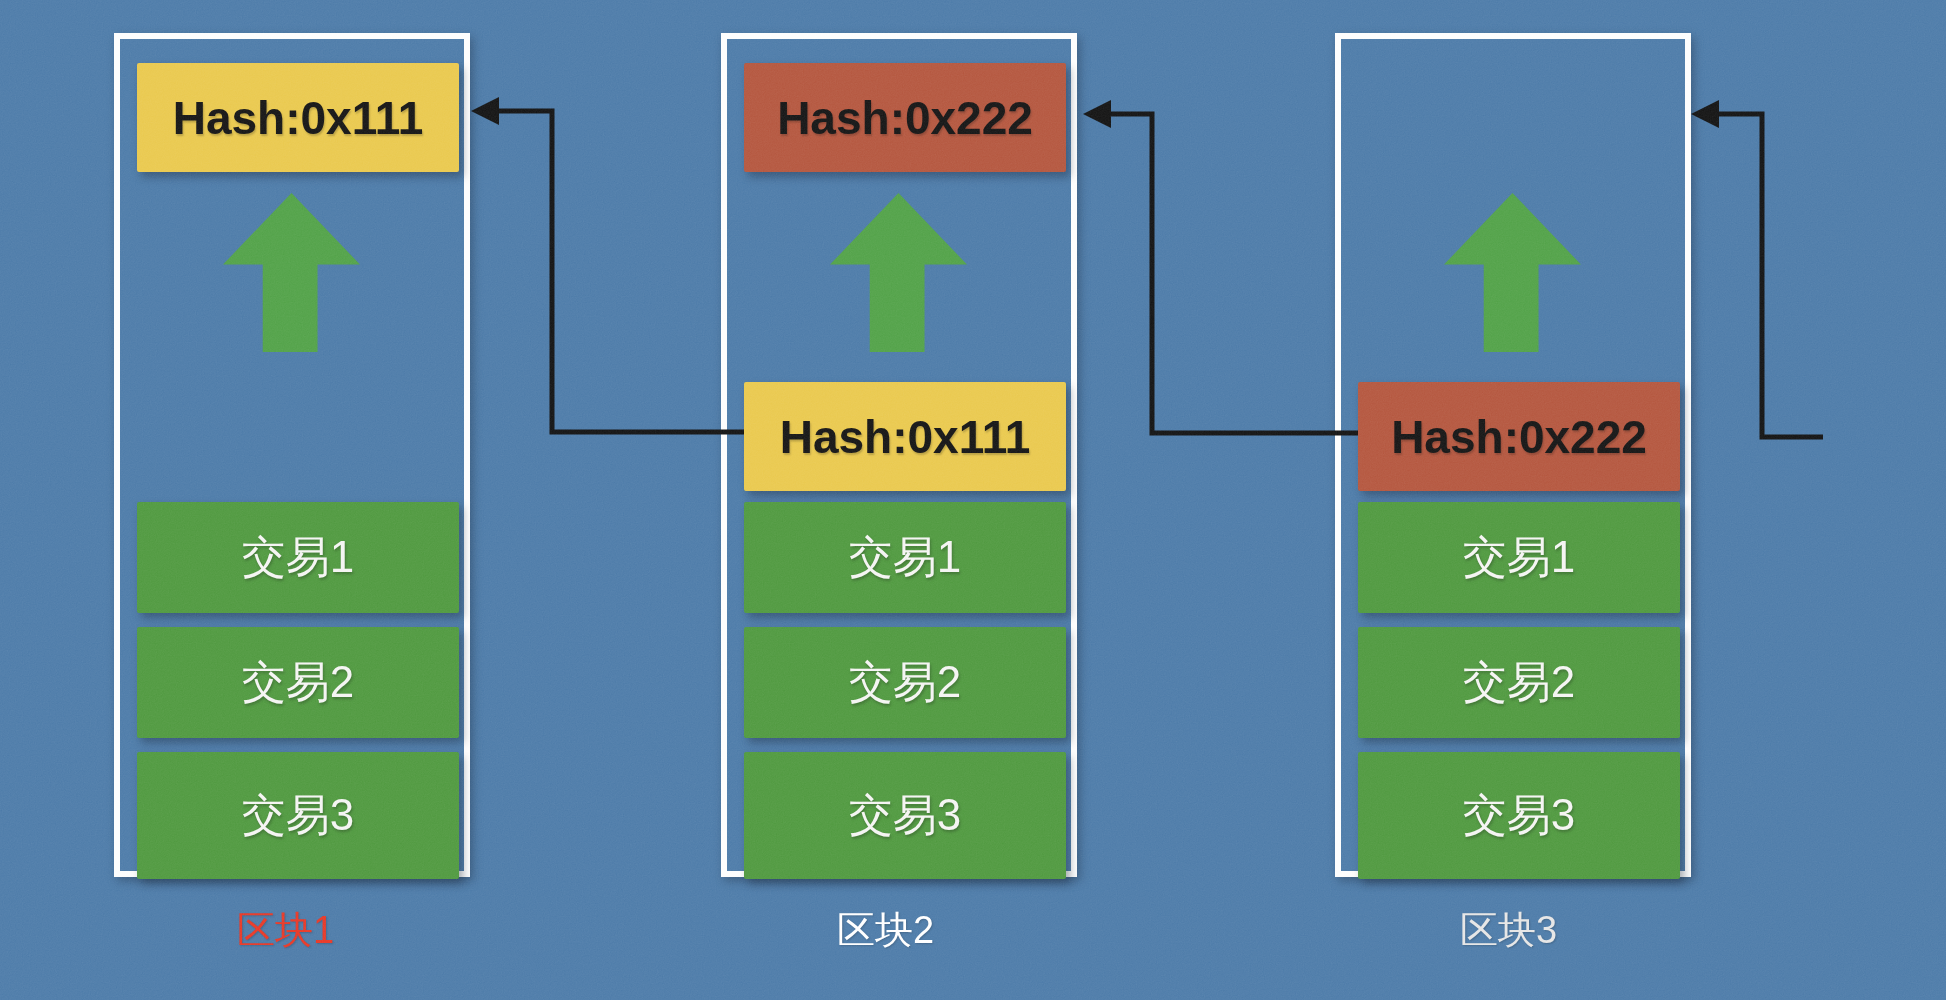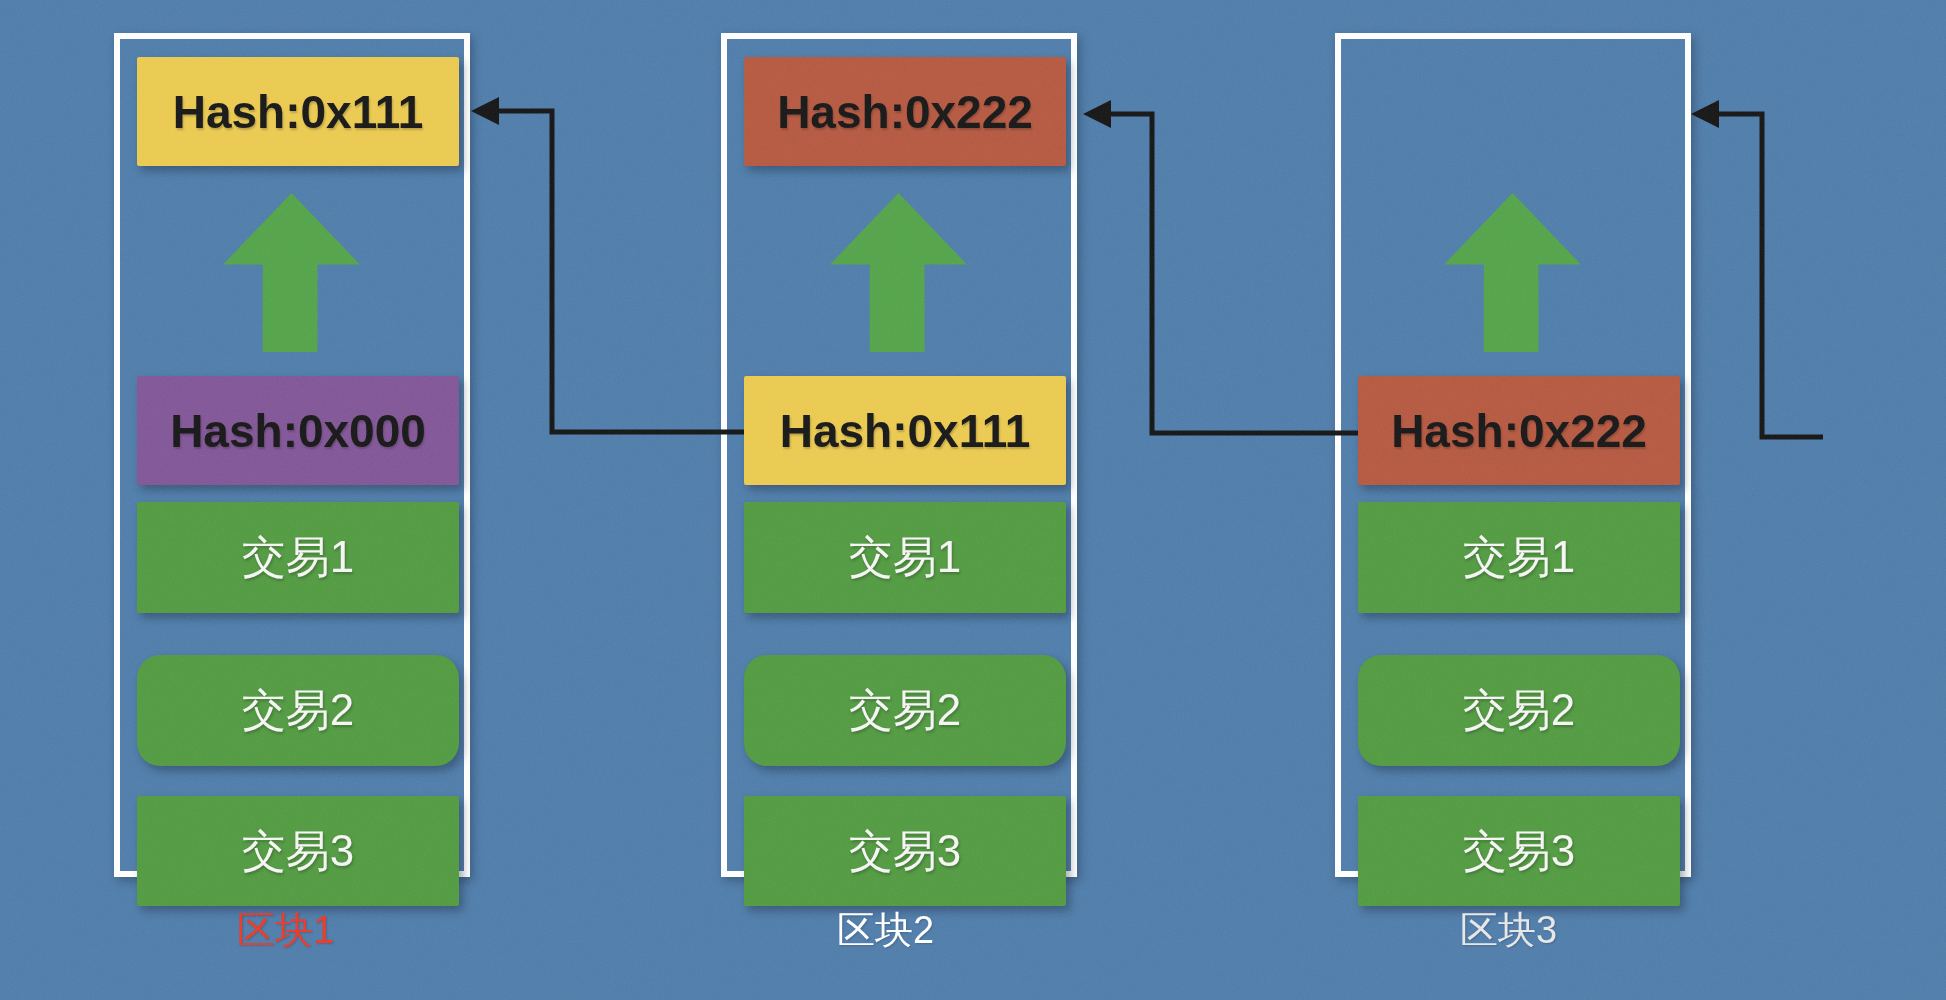--- a/index.html
+++ b/index.html
@@ -34,33 +34,34 @@
     justify-content: center;
     box-shadow: 4px 5px 8px rgba(10,20,40,.38);
   }
   .hash-box {
     height: 109px;
     font-size: 46px;
     font-weight: bold;
     color: #0d0d0d;
     letter-spacing: 0px;
     text-shadow: 1px 2px 2px rgba(0,0,0,.22);
+    margin-top: 6px;
   }
   .current-hash { top: 18px; }
   .prev-hash    { top: 337px; }
   .tx {
     height: 111px;
     font-size: 44px;
     font-weight: 400;
     color: #f4f4f2;
     text-shadow: 1px 2px 3px rgba(0,0,0,.28);
   }
   .tx1 { top: 463px; }
-  .tx2 { top: 616px; border-radius: 23px; }
-  .tx3 { top: 713px; height: 110px; margin-top: 44px; }
+  .tx2 { top: 588px; }
+  .tx3 { top: 713px; height: 127px; }
 
   .up-arrow {
     position: absolute;
     top: 154px;
     left: 103px;
     width: 137px;
     height: 159px;
     clip-path: polygon(50% 0%, 100% 45%, 69% 45%, 69% 100%, 29% 100%, 29% 45%, 0% 45%);
     filter: drop-shadow(3px 4px 3px rgba(10,20,40,.35));
   }
@@ -99,21 +100,20 @@
   }
 </style>
 </head>
 <body>
 
 <div id="canvas">
 
   <div class="block-panel" id="block-1">
     <div class="box hash-box current-hash" style="background-color: rgb(233, 199, 72);">Hash:0x111</div>
     <div class="up-arrow" style="background-color: rgb(76, 159, 66);"></div>
-    <div class="box hash-box prev-hash" style="background-color: rgb(124, 78, 146);">Hash:0x000</div>
     <div class="box tx tx1" style="background-color: rgb(74, 150, 57);">交易1</div>
     <div class="box tx tx2" style="background-color: rgb(74, 150, 57);">交易2</div>
     <div class="box tx tx3" style="background-color: rgb(74, 150, 57);">交易3</div>
   </div>
 
   <div class="block-panel" id="block-2">
     <div class="box hash-box current-hash" style="background-color: rgb(178, 81, 56);">Hash:0x222</div>
     <div class="up-arrow" style="background-color: rgb(76, 159, 66);"></div>
     <div class="box hash-box prev-hash" style="background-color: rgb(233, 199, 72);">Hash:0x111</div>
     <div class="box tx tx1" style="background-color: rgb(74, 150, 57);">交易1</div>

